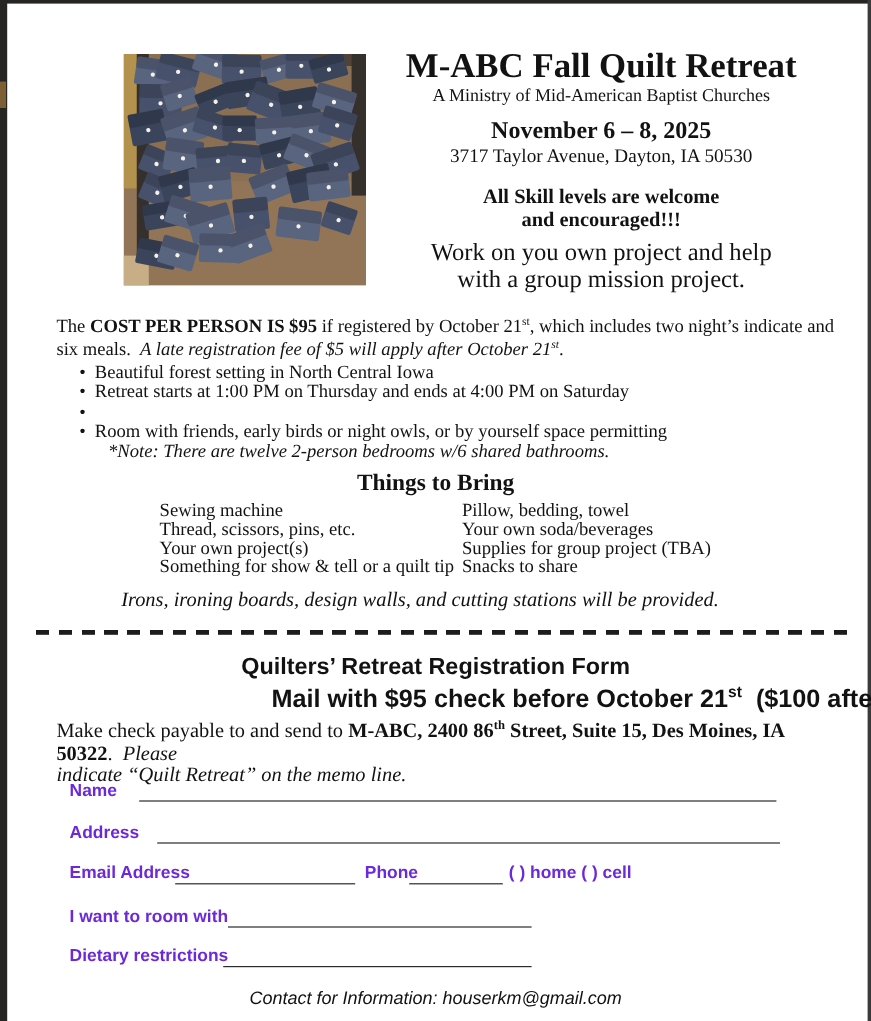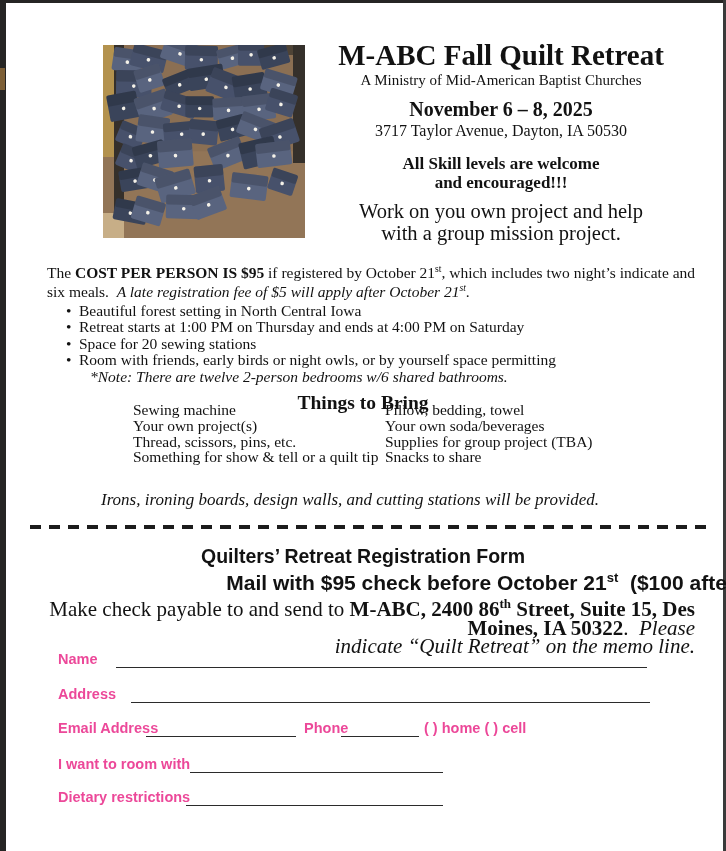--- a/index.html
+++ b/index.html
@@ -28,37 +28,37 @@
   .i{font-style:italic;}
   .sup{vertical-align:super;font-size:62%;line-height:0;}
   
   .bullets{position:absolute;left:66px;top:303px;width:620px;font-size:15.5px;line-height:16.4px;}
   .bullet-row{display:flex;}
   .dot{width:13px;flex:0 0 13px;}
   .note{font-style:italic;margin-left:24px;}
   
   .things-head{position:absolute;left:0;top:392px;width:726px;text-align:center;
                font-size:19.5px;font-weight:bold;}
-  .col{position:absolute;top:402px;font-size:15.5px;line-height:15.8px;}
+  .col{position:absolute;top:418px;font-size:15.5px;line-height:15.8px;}
   .col-left{left:133px;}
   .col-right{left:385px;}
   .provided{position:absolute;left:0;top:490px;width:700px;text-align:center;
             font-style:italic;font-size:17px;}
   
   .dashes{position:absolute;left:30px;top:525px;width:677px;height:4px;
           background:repeating-linear-gradient(90deg,#1c1c1c 0 11px,transparent 11px 19px);}
   
   .sans{font-family:"Liberation Sans",sans-serif;}
   .reg-head{position:absolute;left:0;top:545px;width:726px;text-align:center;
             font-size:19.5px;font-weight:bold;}
   .mail-line{position:absolute;left:0;top:571px;width:726px;text-align:right;
              font-size:21px;font-weight:bold;padding-left:16px;}
-  .check{position:absolute;left:47px;top:600px;width:648px;font-size:21px;line-height:18.5px;text-align:right;}
+  .check{position:absolute;left:47px;top:600px;width:648px;font-size:17px;line-height:18.5px;}
   .flabel{position:absolute;font-family:"Liberation Sans",sans-serif;
-          font-size:14.5px;font-weight:bold;color:#ec4899;}
+          font-size:14.5px;font-weight:bold;color:#6d28d9;}
   .fline{position:absolute;height:16px;border-bottom:1.6px solid #2b2b2b;}
   .contact{position:absolute;left:0;top:824px;width:726px;text-align:center;
            font-family:"Liberation Sans",sans-serif;font-style:italic;font-size:15px;}
 </style>
 </head>
 <body>
 
 <div class="page">
   <div class="edge-top"></div>
   <div class="edge-left"></div>
@@ -319,34 +319,33 @@
     <div class="bullet-row">
         <span class="dot">•</span>
         <span>Beautiful forest setting in North Central Iowa</span>
       </div>
     <div class="bullet-row">
         <span class="dot">•</span>
         <span>Retreat starts at 1:00 PM on Thursday and ends at 4:00 PM on Saturday</span>
       </div>
     <div class="bullet-row">
         <span class="dot">•</span>
-        <span>Space for 20 sewing stations</span>
       </div>
     <div class="bullet-row">
         <span class="dot">•</span>
         <span>Room with friends, early birds or night owls, or by yourself space permitting</span>
       </div>
     <div class="note">*Note: There are twelve 2-person bedrooms w/6 shared bathrooms.</div>
   </div>
 
   <div class="things-head">Things to Bring</div>
   <div class="col col-left">
     <div>Sewing machine</div>
+    <div>Thread, scissors, pins, etc.</div>
     <div>Your own project(s)</div>
-    <div>Thread, scissors, pins, etc.</div>
     <div>Something for show &amp; tell or a quilt tip</div>
   </div>
   <div class="col col-right">
     <div>Pillow, bedding, towel</div>
     <div>Your own soda/beverages</div>
     <div>Supplies for group project (TBA)</div>
     <div>Snacks to share</div>
   </div>
   <div class="provided">Irons, ironing boards, design walls, and cutting stations will be provided.</div>
 
@@ -372,13 +371,14 @@
   <div class="flabel" style="left:304px;top:720px">Phone</div>
   <div class="fline" style="left:341px;top:720px;width:78px"></div>
   <div class="flabel" style="left:424px;top:720px">( ) home ( ) cell</div>
 
   <div class="flabel" style="left:58px;top:756px">I want to room with</div>
   <div class="fline" style="left:190px;top:756px;width:253px"></div>
 
   <div class="flabel" style="left:58px;top:789px">Dietary restrictions</div>
   <div class="fline" style="left:186px;top:789px;width:257px"></div>
 
+  <div class="contact">Contact for Information: houserkm@gmail.com</div>
 </div>
 
 </body></html>

